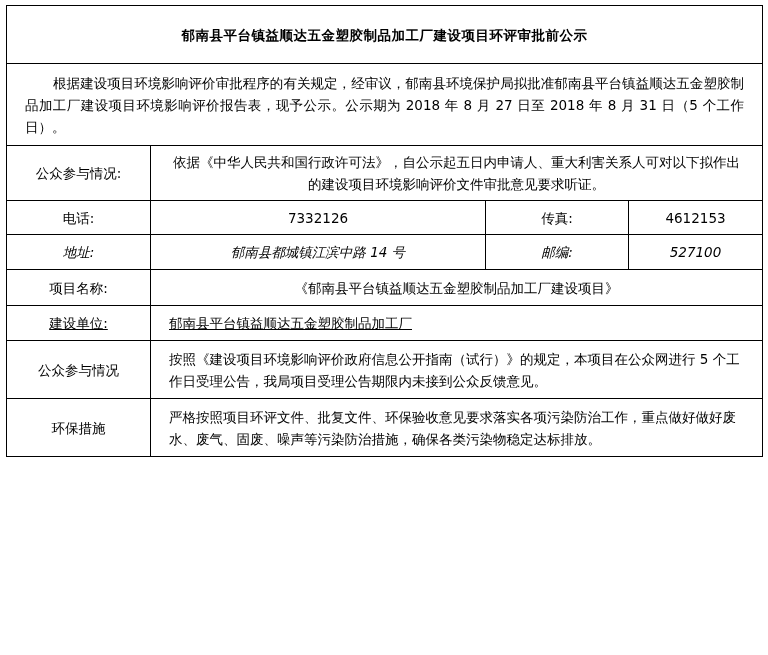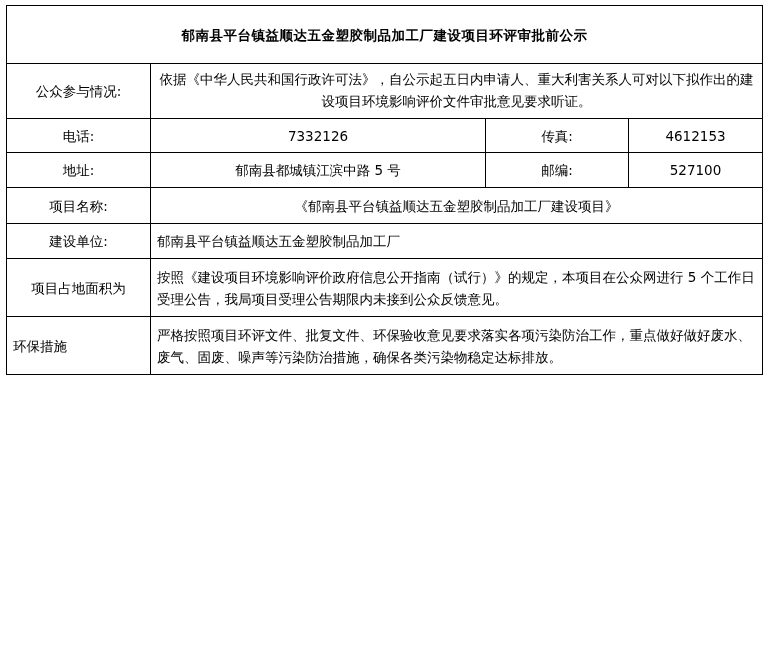--- a/index.html
+++ b/index.html
@@ -1,80 +1,83 @@
 <!DOCTYPE html>
 <html><head>
 <meta charset="utf-8">
 <style>
   html, body { margin:0; padding:0; background:#ffffff; }
   body { width:768px; height:655px; position:relative; font-family:"DejaVu Sans", sans-serif; color:#000; overflow:hidden; }
   table.notice {
     position:absolute; left:6px; top:5px; width:756px; border-collapse:collapse; table-layout:fixed;
   }
-  table.notice td { border:1px solid #000; padding:0 6px; font-size:13.5px; line-height:22px; vertical-align:middle; }
+  table.notice td { border:1px solid #000; padding:0 18px; font-size:13.5px; line-height:22px; vertical-align:middle; }
   .title-cell { height:57px; text-align:center; font-size:19px; font-weight:bold; letter-spacing:0.5px; font-family:"DejaVu Serif", serif; }
   .intro-cell { height:81px; text-align:justify; padding:2px 6px; line-height:25px; }
   .intro-cell .indent { display:inline-block; width:28px; }
   .label { text-align:center; }
-  .label-left { text-align:left; font-size:16px; padding-left:4px; }
+  .label-left { text-align:center; font-size:16px; padding-left:4px; }
   .center { text-align:center; }
   .r-hearing td { height:54px; }
   .r-phone td { height:33px; }
-  .r-addr td { height:34px; }
+  .r-addr td { height:34px;font-style:italic; }
   .r-name td { height:35px;text-align:center; }
   .r-site td { height:35px; }
-  .r-unit td { height:34px; }
+  .r-unit td { height:34px;text-decoration:underline; }
   .r-eia td { height:39px; }
   .r-public td { height:57px; }
   .r-content td { height:56px; }
   .r-measure td { height:57px; }
   .r-report td { height:58px; }
-  .hearing-text { text-align:center; line-height:24px;font-family:Liberation Serif, serif; }
+  .hearing-text { text-align:center; line-height:24px; }
   sup { font-size:9px; line-height:0; }
 </style>
 </head>
 <body>
 
 <table class="notice">
   <colgroup>
     <col style="width:144px">
     <col style="width:335px">
     <col style="width:143px">
     <col style="width:134px">
   </colgroup>
   <tbody>
       <tr>
     <td colspan="4" class="title-cell">郁南县平台镇益顺达五金塑胶制品加工厂建设项目环评审批前公示</td>
   </tr>
+  <tr>
+    <td colspan="4" class="intro-cell"><span class="indent"></span><span>根据建设项目环境影响评价审批程序的有关规定，经审议，郁南县环境保护局拟批准郁南县平台镇益顺达五金塑胶制品加工厂建设项目环境影响评价报告表，现予公示。公示期为 2018 年 8 月 27 日至 2018 年 8 月 31 日（5 个工作日）。</span></td>
+  </tr>
   <tr class="r-hearing">
     <td class="label">公众参与情况:</td>
     <td colspan="3" class="hearing-text">依据《中华人民共和国行政许可法》，自公示起五日内申请人、重大利害关系人可对以下拟作出的建设项目环境影响评价文件审批意见要求听证。</td>
   </tr>
   <tr class="r-phone">
     <td class="label">电话:</td>
     <td class="center">7332126</td>
     <td class="center">传真:</td>
     <td class="center">4612153</td>
   </tr>
   <tr class="r-addr">
     <td class="label">地址:</td>
-    <td class="center">郁南县都城镇江滨中路 5 号</td>
+    <td class="center">郁南县都城镇江滨中路 14 号</td>
     <td class="center">邮编:</td>
     <td class="center">527100</td>
   </tr>
   <tr class="r-name">
     <td class="label">项目名称:</td>
     <td colspan="3">《郁南县平台镇益顺达五金塑胶制品加工厂建设项目》</td>
   </tr>
   <tr class="r-unit">
     <td class="label">建设单位:</td>
     <td colspan="3">郁南县平台镇益顺达五金塑胶制品加工厂</td>
   </tr>
   <tr class="r-public">
-    <td class="label">项目占地面积为</td>
+    <td class="label">公众参与情况</td>
     <td colspan="3">按照《建设项目环境影响评价政府信息公开指南（试行）》的规定，本项目在公众网进行 5 个工作日受理公告，我局项目受理公告期限内未接到公众反馈意见。</td>
   </tr>
   <tr class="r-measure">
     <td class="label-left">环保措施</td>
     <td colspan="3">严格按照项目环评文件、批复文件、环保验收意见要求落实各项污染防治工作，重点做好做好废水、废气、固废、噪声等污染防治措施，确保各类污染物稳定达标排放。</td>
   </tr>
 </tbody>
   </table>
 
 </body></html>

